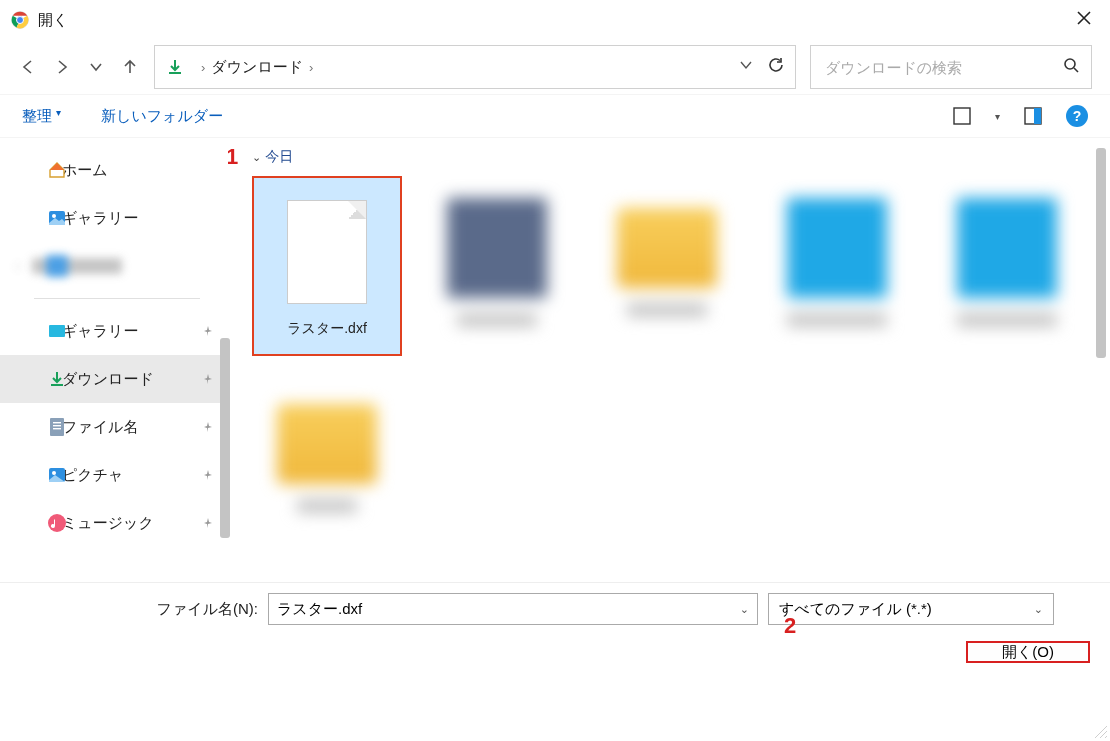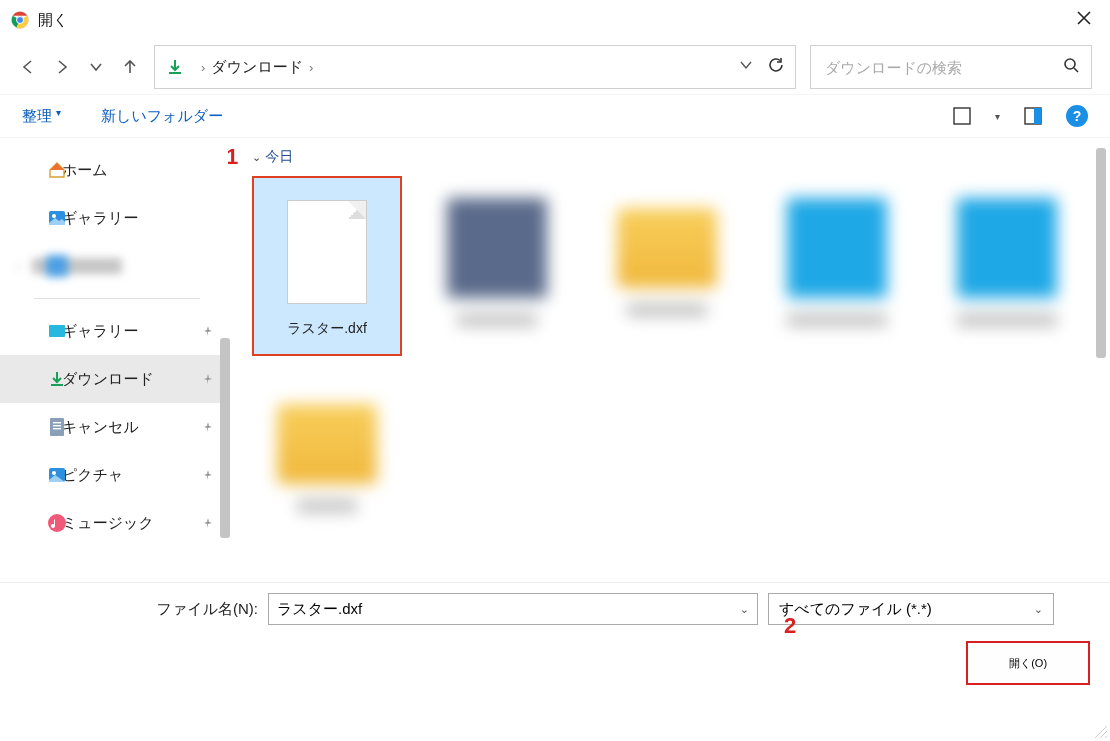--- a/index.html
+++ b/index.html
@@ -67,21 +67,21 @@
 
   
   .bottom { border-top: 1px solid #eee; padding: 10px 20px 12px 20px;}
   .filerow { display:flex;align-items:center; gap:10px; }
   .fn-label {font-size:15px;color:#222; width:238px; text-align:right;}
   .fn-input { width: 490px; height: 32px; border: 1px solid #aaa; display:flex;align-items:center; padding:0 8px; font-size:15px;}
   .fn-input .drop {margin-left:auto;font-size:11px;color:#555;}
   .filter-sel { width: 286px; height:32px; border: 1px solid #aaa; display:flex;align-items:center; padding:0 10px; font-size:15px;}
   .filter-sel .drop {margin-left:auto;font-size:11px;color:#555;}
   .btnrow { display:flex;align-items:center; gap:14px; margin-top: 16px; justify-content: flex-end;}
-  .btn { width: 124px; height: 44px; border: 1px solid #aaa; display:flex;align-items:center;justify-content:center;font-size:11px;background:#fefefe;cursor:pointer;}
+  .btn { width: 124px; height: 22px; border: 1px solid #aaa; display:flex;align-items:center;justify-content:center;font-size:15px;background:#fefefe;cursor:pointer;}
   .btn.open { border: 2px solid #d82020; }
 
   .resize-grip {position:absolute;right:2px;bottom:2px;width:14px;height:14px;opacity:0.4;}
 </style>
 </head>
 <body>
 
 <div class="titlebar">
   <span class="app-icon">
     <svg viewBox="0 0 24 24" width="20" height="20">
@@ -235,21 +235,21 @@
       </div>
       <div class="sb-item">
         <span class="iconbox">
             <svg width="18" height="20" viewBox="0 0 18 20">
               <rect x="2" y="1" width="14" height="18" rx="1" fill="#8aa0b8"></rect>
               <rect x="5" y="5" width="8" height="1.4" fill="#fff"></rect>
               <rect x="5" y="8" width="8" height="1.4" fill="#fff"></rect>
               <rect x="5" y="11" width="8" height="1.4" fill="#fff"></rect>
             </svg>
           </span>
-        <span class="label">キャンセル</span>
+        <span class="label">ファイル名</span>
         <span class="pin"><svg width="12" height="12" viewBox="0 0 12 12">
               <path d="M6 1 L7 5 L10 6 L6 7 L6 11 L5 7 L2 6 L5 5z" fill="#999"></path>
             </svg></span>
       </div>
       <div class="sb-item">
         <span class="iconbox">
             <svg width="20" height="20" viewBox="0 0 20 20">
               <rect x="2" y="3" width="16" height="14" rx="2" fill="#2d8fe0"></rect>
               <circle cx="7" cy="8" r="2" fill="#fff"></circle>
               <path d="M2 15 L8 10 L18 17 H2z" fill="#9ed0f5"></path>

